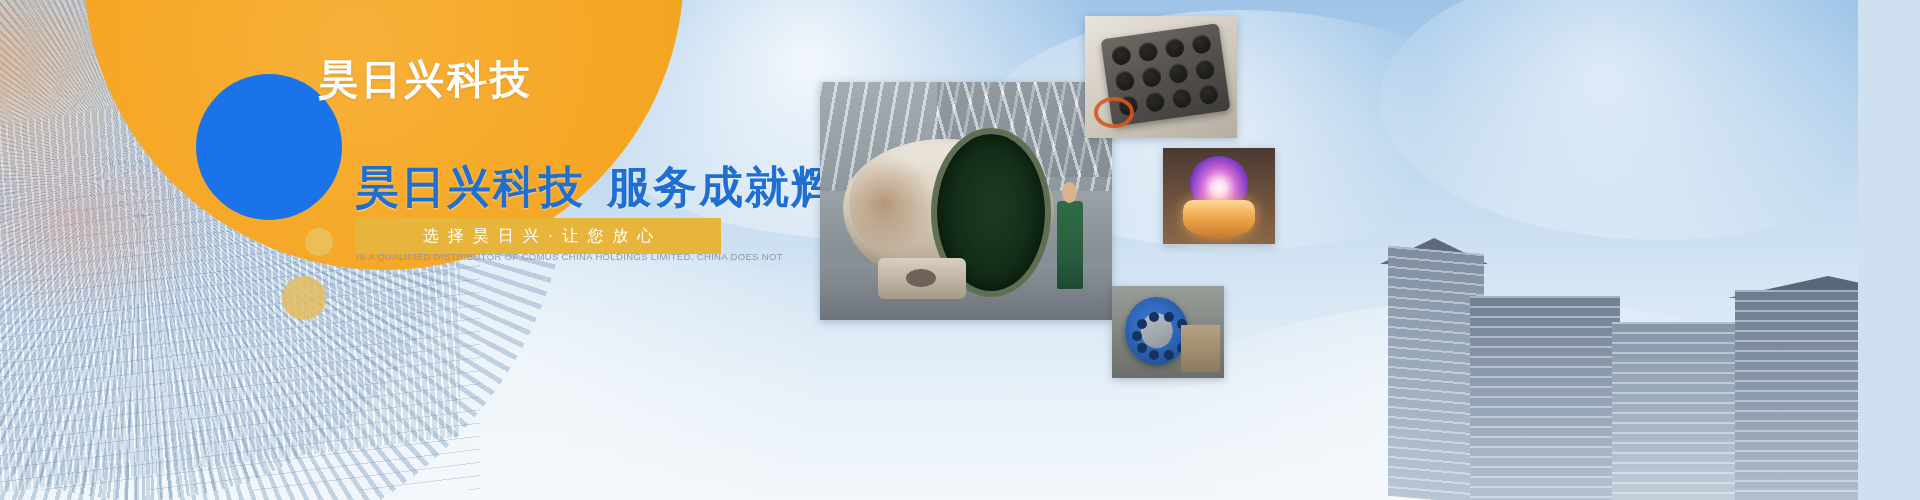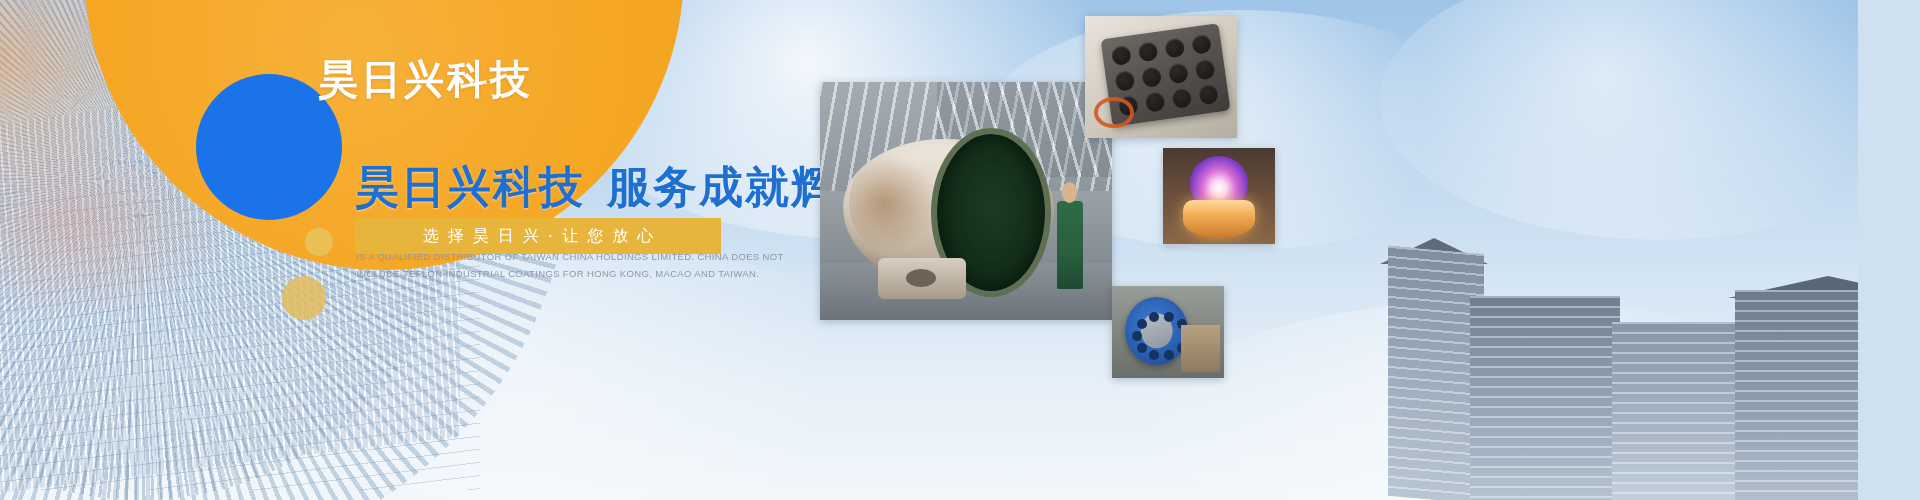--- a/index.html
+++ b/index.html
@@ -310,22 +310,21 @@
 
   <div class="headline">
     <span>昊日兴科技</span><span class="gap"></span><span>服务成就辉煌</span>
   </div>
 
   <div class="cta">
     <span class="cta-text">选择昊日兴·让您放心</span>
   </div>
 
   <div class="disclaimer">
-    <div>IS A QUALIFIED DISTRIBUTOR OF TAIWAN CHINA HOLDINGS LIMITED. CHINA DOES NOT</div>
-    <div>INCLUDE TEFLON INDUSTRIAL COATINGS FOR HONG KONG, MACAO AND TAIWAN.</div>
+    <div>IS A QUALIFIED DISTRIBUTOR OF COMUS CHINA HOLDINGS LIMITED. CHINA DOES NOT</div>
   </div>
 
   <div class="card card-main">
     <div class="ph ph-main">
       <div class="roofbeams"></div>
       <div class="roofbeams2"></div>
       <div class="floor"></div>
       <div class="vessel"></div>
       <div class="rust"></div>
       <div class="mouth"></div>

